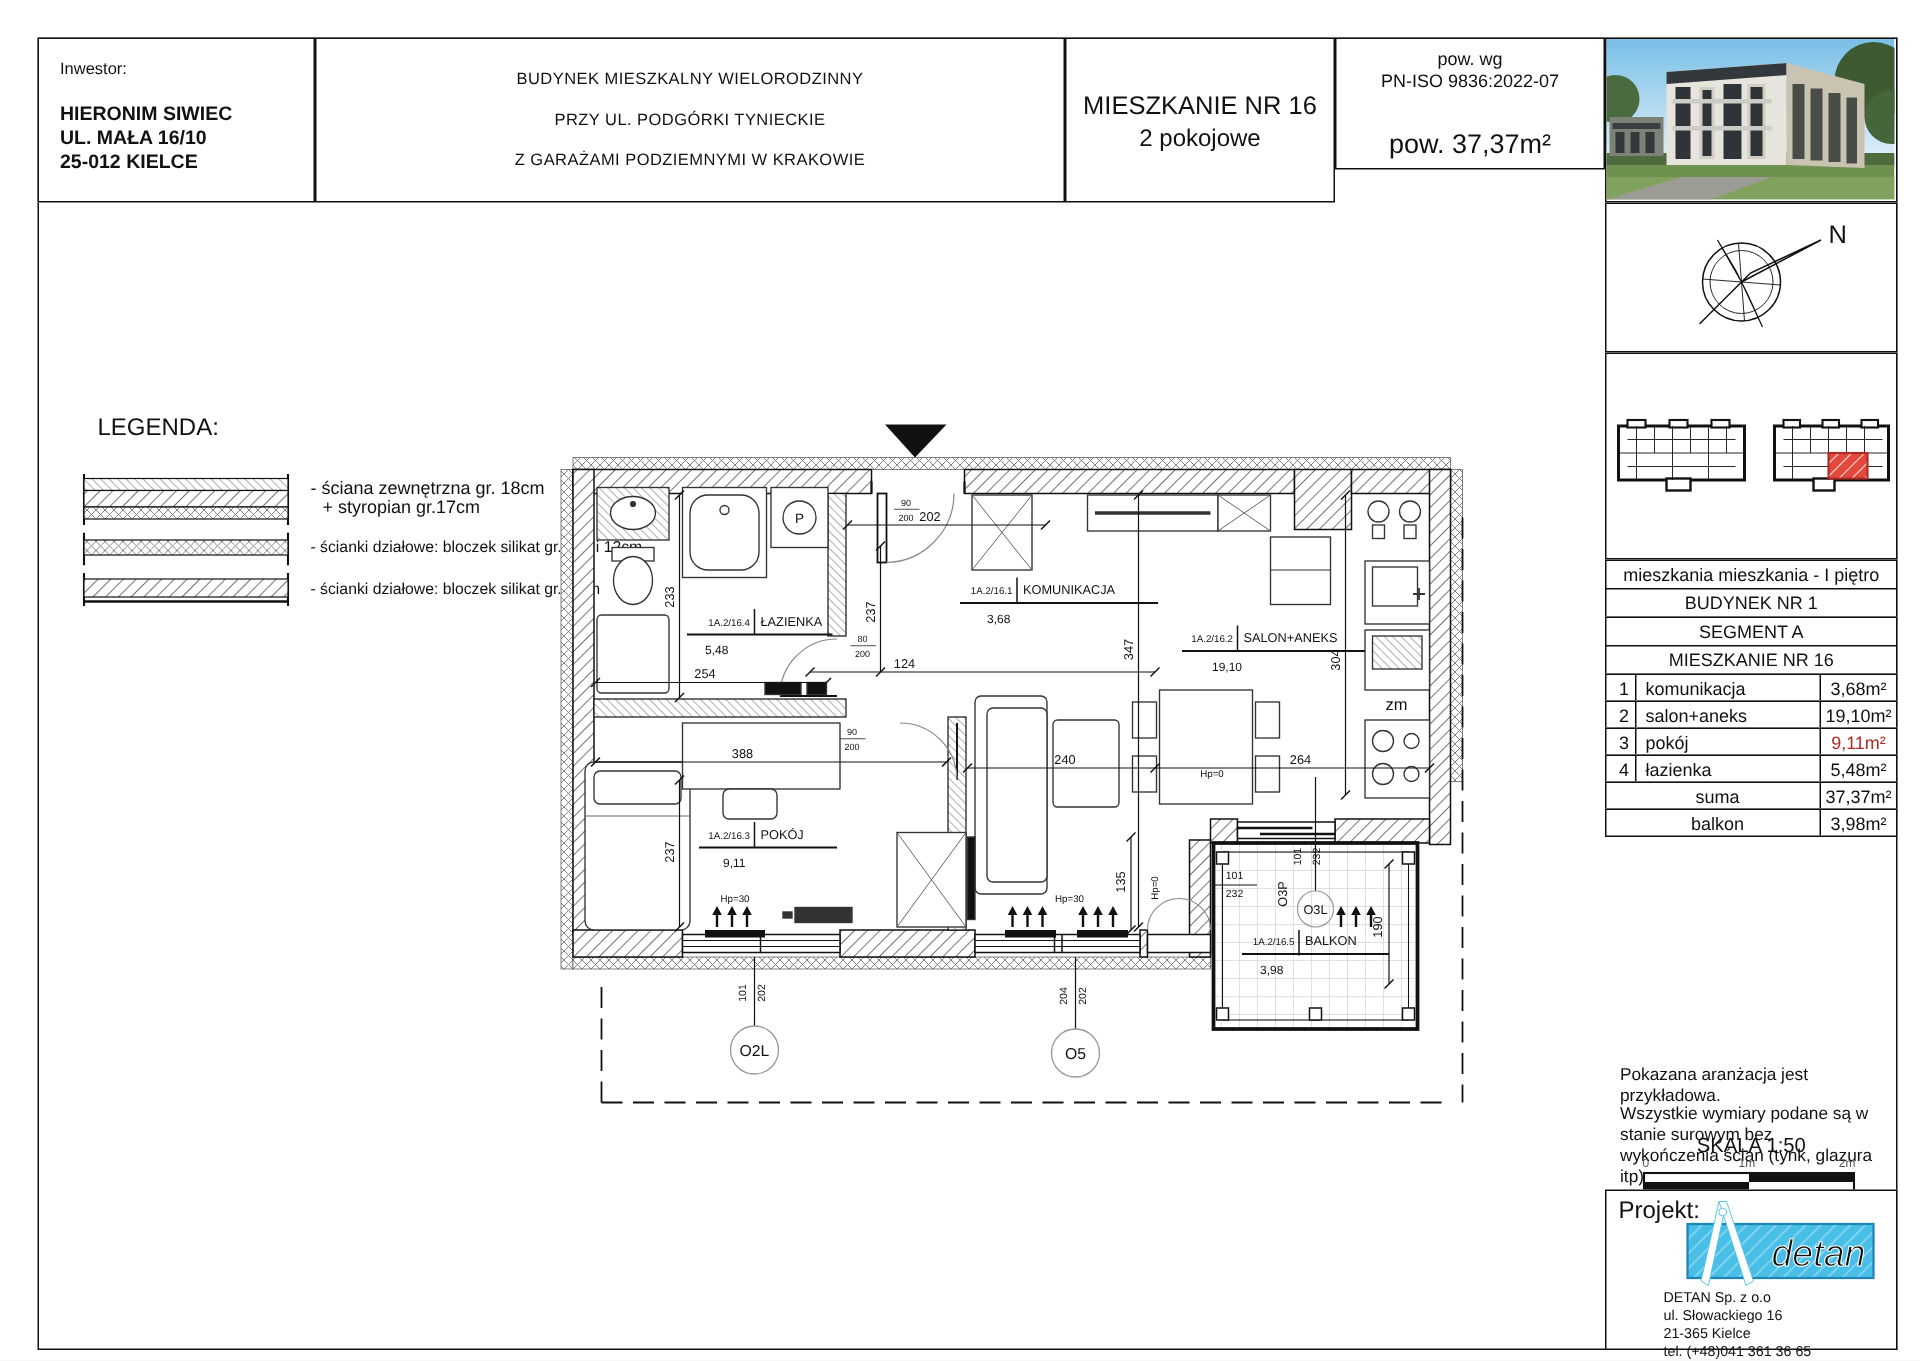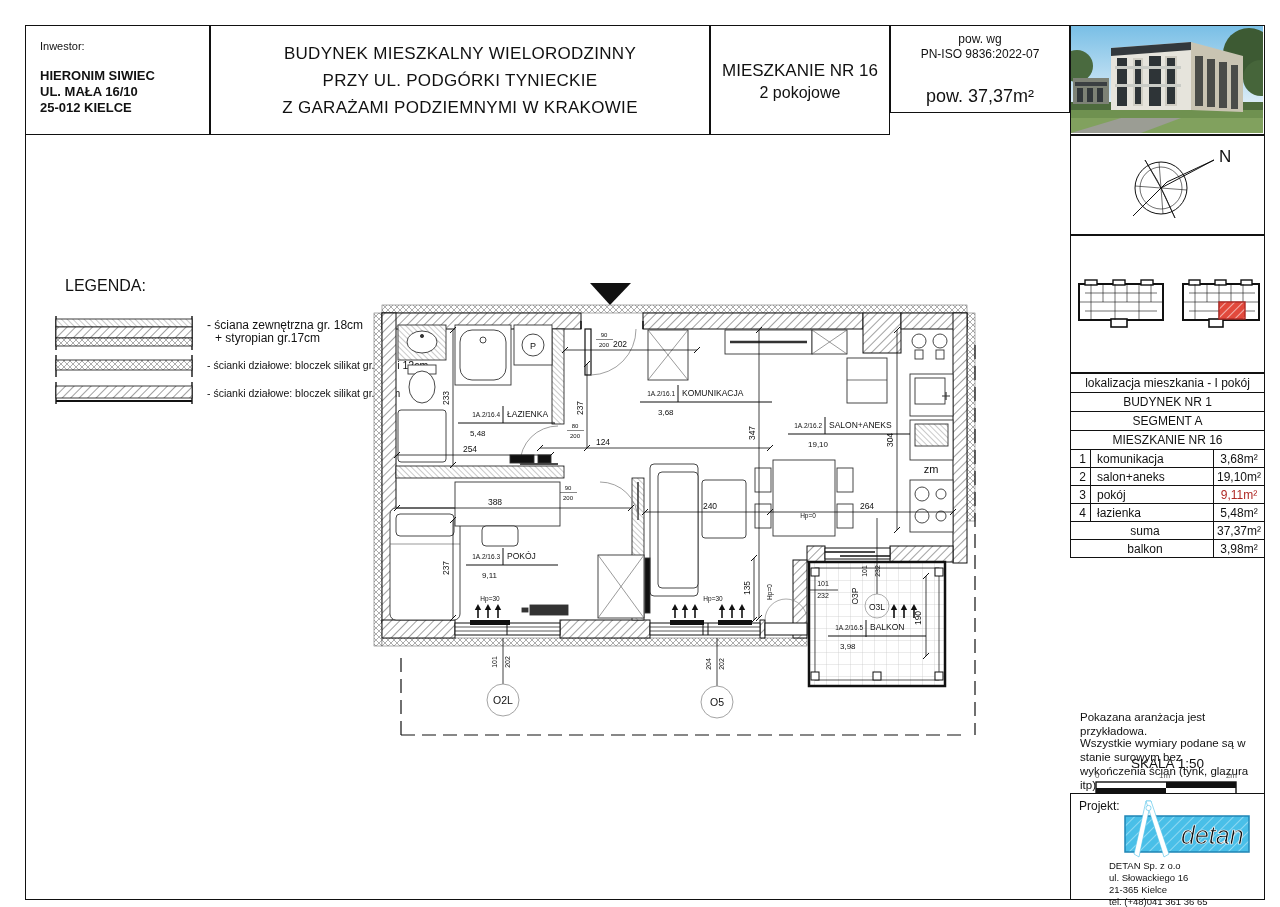--- a/index.html
+++ b/index.html
@@ -1,21 +1,21 @@
 <!DOCTYPE html>
 <html><head>
 <meta charset="utf-8">
 <style>
   html,body{margin:0;padding:0;background:#f2f2f2;}
   .page{position:relative;width:1280px;height:907px;background:#ffffff;
         font-family:"Liberation Sans",sans-serif;color:#111;overflow:hidden;}
   .abs{position:absolute;}
   .cell{position:absolute;border:1.5px solid #111;box-sizing:border-box;background:#fff;}
   .ctr{display:flex;flex-direction:column;align-items:center;justify-content:center;text-align:center;}
-  .title-line{font-size:17px;letter-spacing:.3px;line-height:27px;white-space:nowrap;}
+  .title-line{font-size:11px;letter-spacing:.3px;line-height:27px;white-space:nowrap;}
   .apt-no{font-size:17px;line-height:26px;}
   .apt-type{font-size:16px;}
   .pow-small{font-size:12px;line-height:15px;}
   .pow-big{font-size:18px;margin-top:24px;}
   .inv-label{font-size:11px;}
   .inv-line{font-size:13px;line-height:16px;}
   .tbl-row{position:absolute;box-sizing:border-box;border:1px solid #111;background:#fff;
            display:flex;align-items:center;font-size:12px;}
   .tbl-center{justify-content:center;text-align:center;}
   .num-col{width:20px;text-align:right;padding-right:4px;box-sizing:border-box;border-right:1px solid #111;align-self:stretch;display:flex;align-items:center;justify-content:flex-end;}
@@ -161,21 +161,21 @@
         <rect x="144" y="44" width="11" height="5" fill="#fff" stroke="#111" stroke-width="1.4"></rect>
         <rect x="170" y="44" width="11" height="5" fill="#fff" stroke="#111" stroke-width="1.4"></rect>
         <rect x="138" y="83" width="14" height="8" fill="#fff" stroke="#111" stroke-width="1.6"></rect>
         <path d="M112,66 H188 M124,48 V84 M136,48 V66 M148,48 V84 M160,48 V66 M172,48 V84 M118,57 H184 M118,75 H184" stroke="#111" stroke-width="0.6" fill="none"></path>
         <rect x="148" y="66" width="26" height="17" fill="url(#patRed)" stroke="#b02a26" stroke-width="1.4"></rect>
       </g>
     </svg>
   </div>
 
   <div class="tbl-row tbl-center" style="left:1070px;top:373px;width:195px;height:20px;">
-    <span>lokalizacja mieszkania - I pokój</span>
+    <span>mieszkania mieszkania - I piętro</span>
   </div>
   <div class="tbl-row tbl-center" style="left:1070px;top:392px;width:195px;height:20px;">
     <span>BUDYNEK NR 1</span>
   </div>
   <div class="tbl-row tbl-center" style="left:1070px;top:411px;width:195px;height:20px;">
     <span>SEGMENT  A</span>
   </div>
   <div class="tbl-row tbl-center" style="left:1070px;top:430px;width:195px;height:20px;">
     <span>MIESZKANIE NR 16</span>
   </div>
@@ -219,21 +219,21 @@
       <span style="position:absolute;right:0;">2m</span>
     </div>
     <svg width="142" height="14" viewBox="0 0 142 14">
       <rect x="1" y="1" width="140" height="12" fill="#fff" stroke="#111" stroke-width="1.4"></rect>
       <rect x="71" y="1" width="70" height="6" fill="#111"></rect>
       <rect x="1" y="7" width="70" height="6" fill="#111"></rect>
     </svg>
   </div>
 
   <div class="cell" style="left:1070px;top:793px;width:195px;height:107px;">
-    <div class="abs" style="left:8px;top:5px;font-size:12px;">Projekt:</div>
+    <div class="abs" style="left:8px;top:5px;font-size:16px;">Projekt:</div>
     <svg class="abs" style="left:40px;top:6px;" width="145" height="58" viewBox="0 0 145 58">
       <rect x="14" y="16" width="124" height="36" fill="url(#patLogo)" stroke="#1f85b5" stroke-width="1.5"></rect>
       <polygon points="35,1 40,1 28,57 23,54" fill="#ffffff" stroke="#49bfe8" stroke-width="0.6"></polygon>
       <polygon points="35,1 40,1 58,54 53,57" fill="#ffffff" stroke="#49bfe8" stroke-width="0.6"></polygon>
       <circle cx="37.5" cy="8" r="2.6" fill="#ffffff" stroke="#49bfe8" stroke-width="0.6"></circle>
       <text x="70" y="44" font-size="25" font-style="italic" fill="#d9f2fb" stroke="#ffffff" stroke-width="0.7">detan</text>
     </svg>
     <div class="abs" style="left:38px;top:66px;font-size:9.5px;line-height:12px;">
       <div>DETAN Sp. z o.o</div>
       <div>ul. Słowackiego 16</div>

